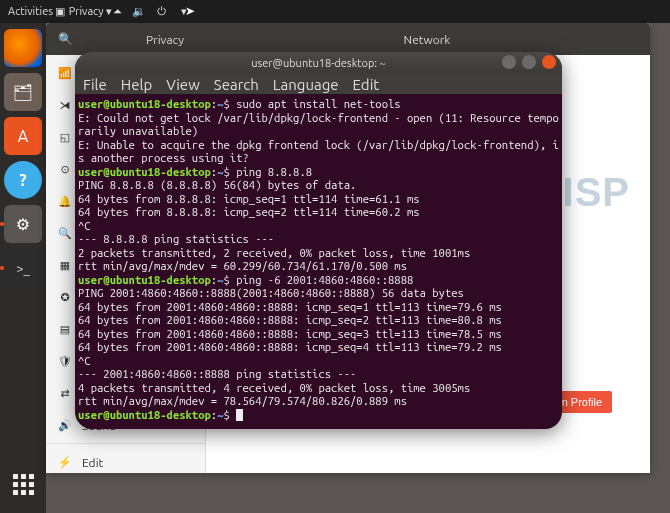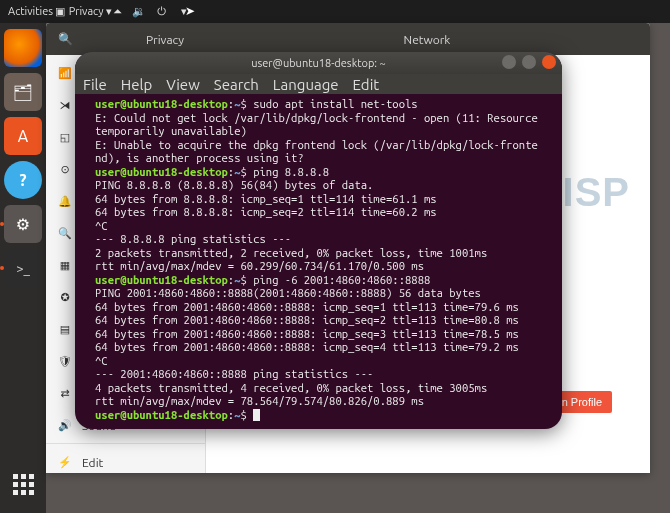--- a/index.html
+++ b/index.html
@@ -38,21 +38,21 @@
   .settings-content { flex:1; background:#fff; position:relative;}
   .remove-btn { position:absolute; right:38px; top:336px; background:#f0543a; color:#fff; border:none; font-size:11px; padding:5px 10px; border-radius:2px; cursor:pointer;}
 
   
   .term-win { position:absolute; left:75px; top:52px; width:487px; background:#300a24; border-radius:17px; box-shadow:0 4px 20px rgba(0,0,0,.5); overflow:hidden; }
   .term-titlebar { height:22px; background:linear-gradient(#4a4945,#3b3a37); display:flex; align-items:center; justify-content:center; position:relative; font-size:11px; color:#ddd;}
   .term-titlebar .win-ctrls { position:absolute; right:6px; top:3px; display:flex; gap:6px;}
   .wc { width:14px; height:14px; border-radius:50%; display:flex; align-items:center; justify-content:center;}
   .wc.min { background:#6d6b67;} .wc.max{background:#6d6b67;} .wc.close{background:#e95420;}
   .term-menu { height:20px; background:#3f3e3a; display:flex; align-items:center; gap:14px; padding:0 8px; font-size:15px; color:#ddd;}
-  .term-body { padding:3px 20px 8px; font-family: "Ubuntu Mono","DejaVu Sans Mono",monospace; font-size:11.3px; line-height:13.5px; color:#eee; white-space:pre-wrap; word-break:break-all;}
+  .term-body { padding:3px 3px 8px; font-family: "Ubuntu Mono","DejaVu Sans Mono",monospace; font-size:11.3px; line-height:13.5px; color:#eee; white-space:pre-wrap; word-break:break-all;}
   .pr-user { color:#8ae234; font-weight:bold;}
   .pr-path { color:#729fcf; font-weight:bold;}
   .pr-cmd { color:#eee;}
   .term-cursor { display:inline-block; width:7px; height:12px; background:#eee; vertical-align:text-bottom;}
 
   
   .wm { position:absolute; right:40px; top:170px; font-size:40px; font-weight:bold; color:rgba(90,130,160,.35); letter-spacing:1px; pointer-events:none; font-family: Arial, sans-serif;}
   .wm .dot { color: rgba(230,140,60,.45);}
 </style>
 </head>

